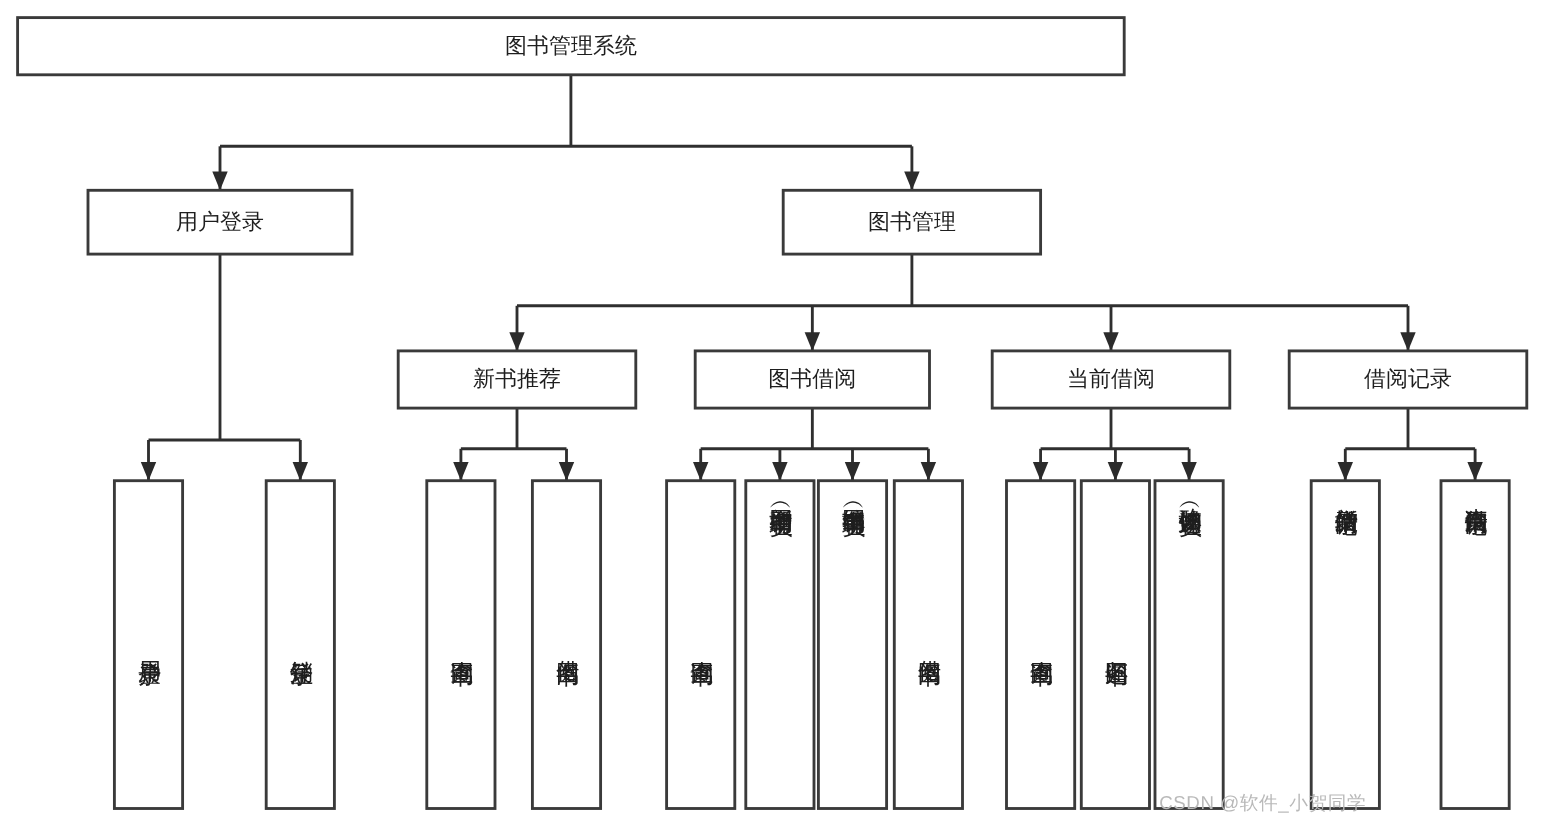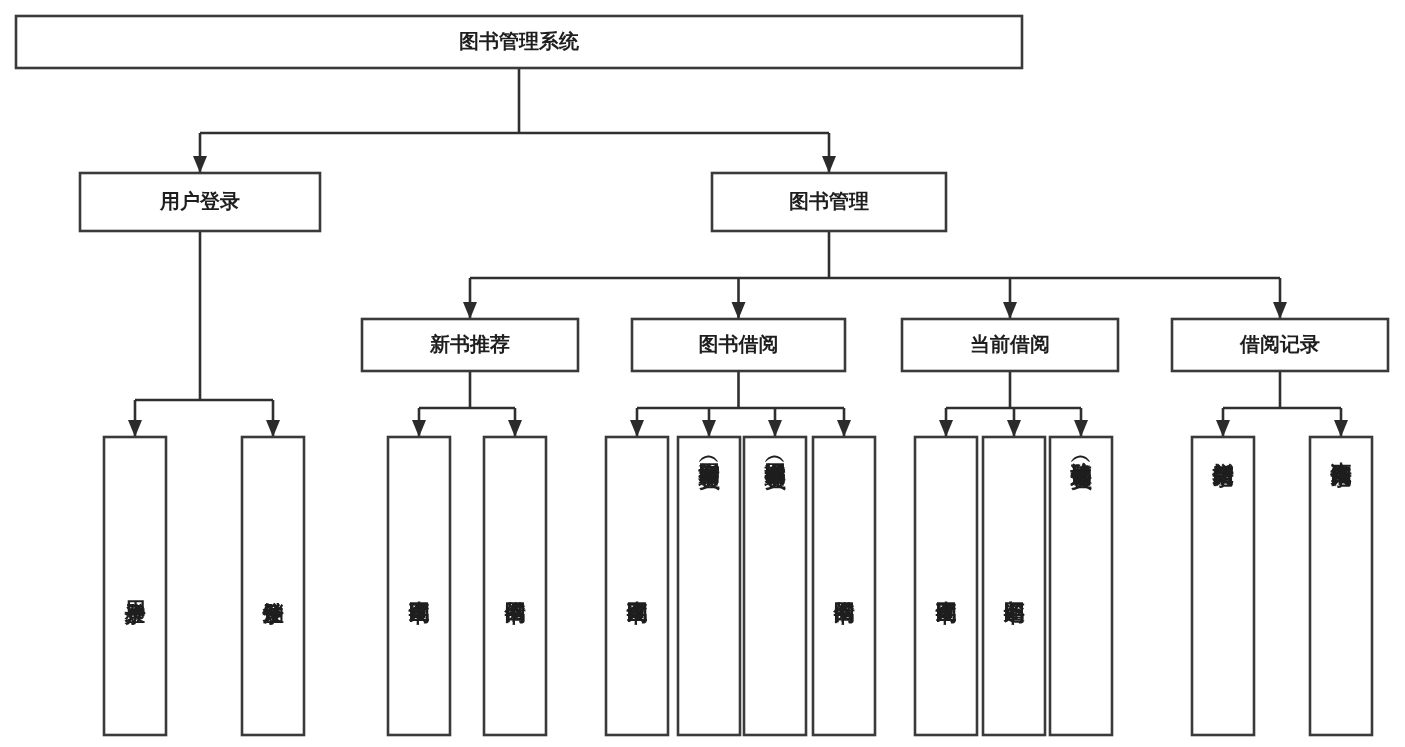--- a/index.html
+++ b/index.html
@@ -11,21 +11,20 @@
     width: 1405px;
     height: 747px;
     font-family: "Liberation Sans", "DejaVu Sans", sans-serif;
     overflow: hidden;
     position: relative;
   }
   #diagram-root {
     position: relative;
     width: 1250px;
     height: 747px;
-    font-weight: bold;
   }
   svg#tree-svg {
     position: absolute;
     left: 0;
     top: 0;
     width: 1405px;
     height: 747px;
     display: block;
   }
   .node-box {
@@ -209,13 +208,14 @@
         <span class="node-label-v">确认归还（管理员）</span>
       </div>
       <div class="vlabel-wrap" style="left: 1192px; top: 445px; width: 62px; height: 298px;">
         <span class="node-label-v">新增借阅记录</span>
       </div>
       <div class="vlabel-wrap" style="left: 1310px; top: 445px; width: 62px; height: 298px;">
         <span class="node-label-v">查询借阅记录</span>
       </div>
     </div>
 
+  <div class="watermark">CSDN @软件_小贺同学</div>
 </div>
 
 </body></html>

